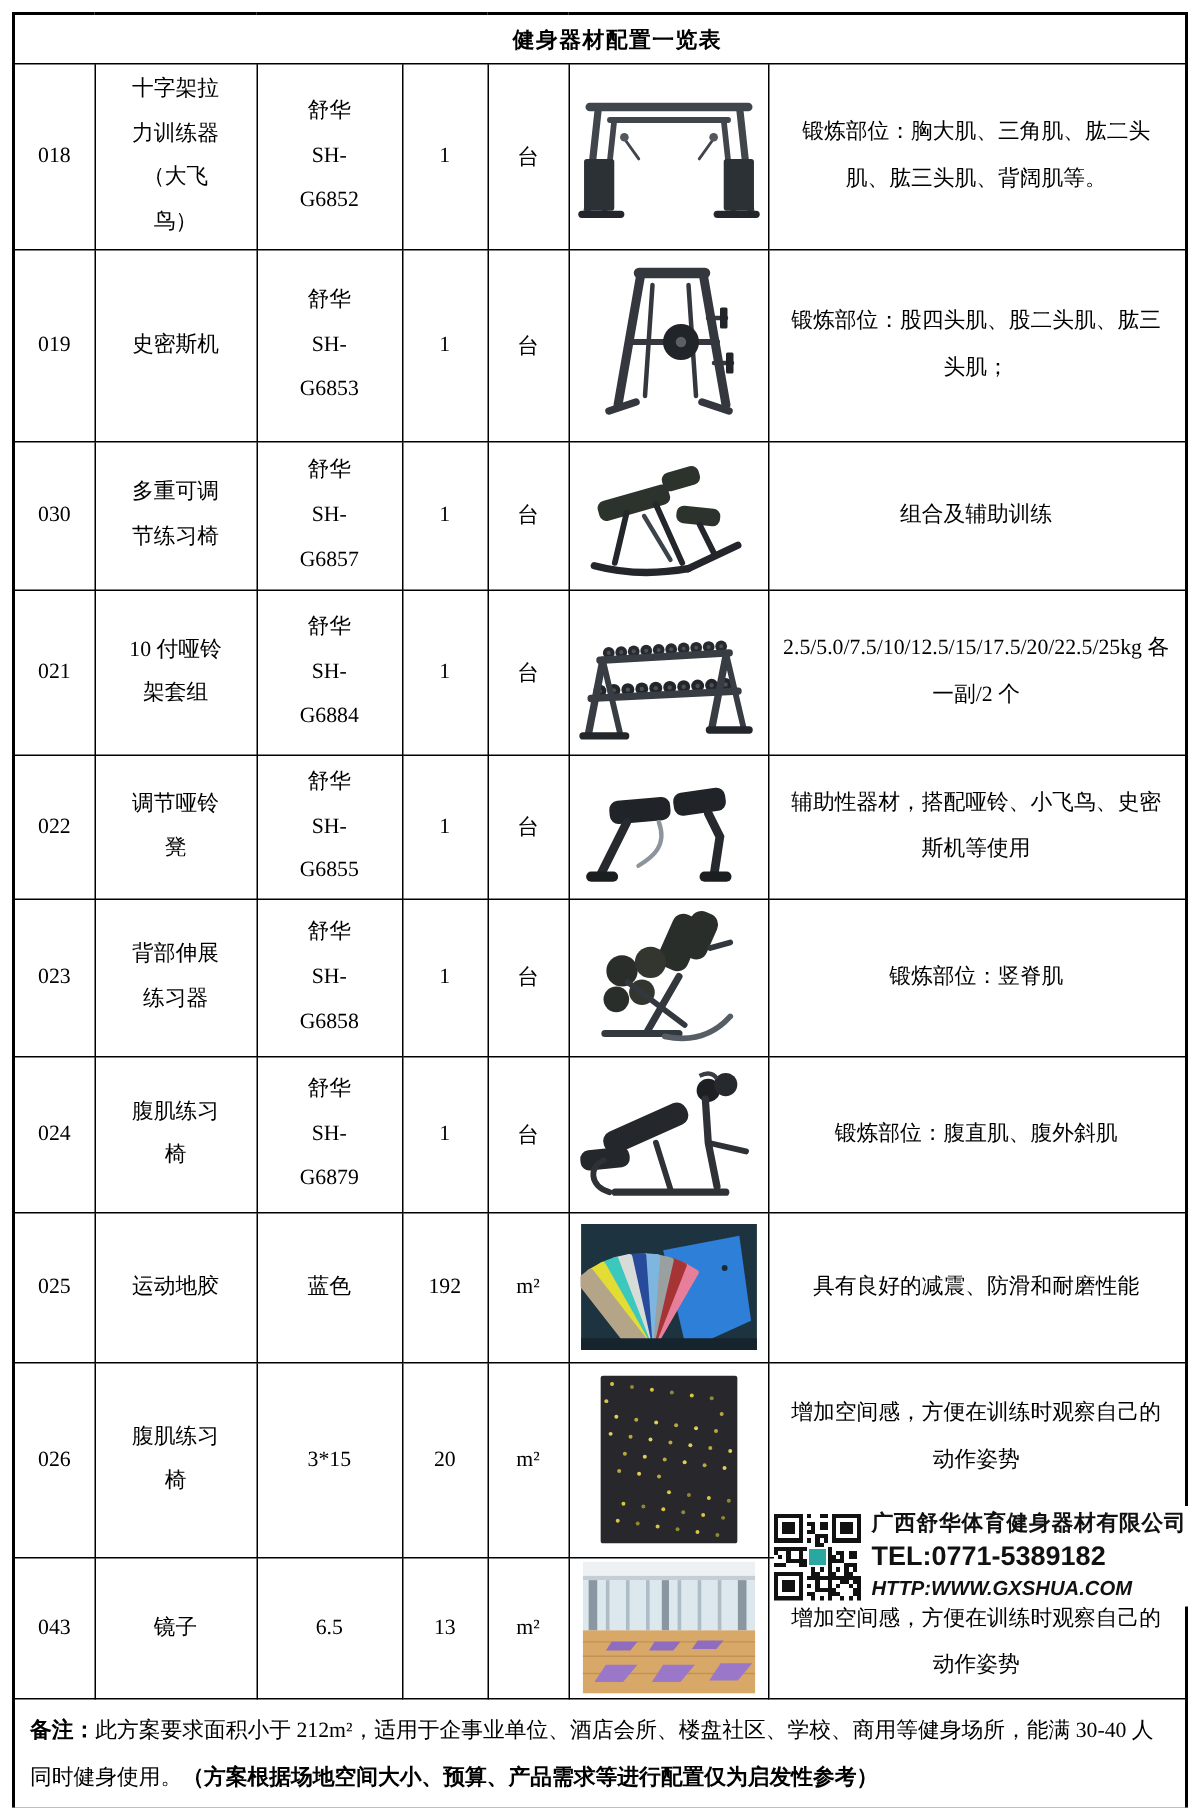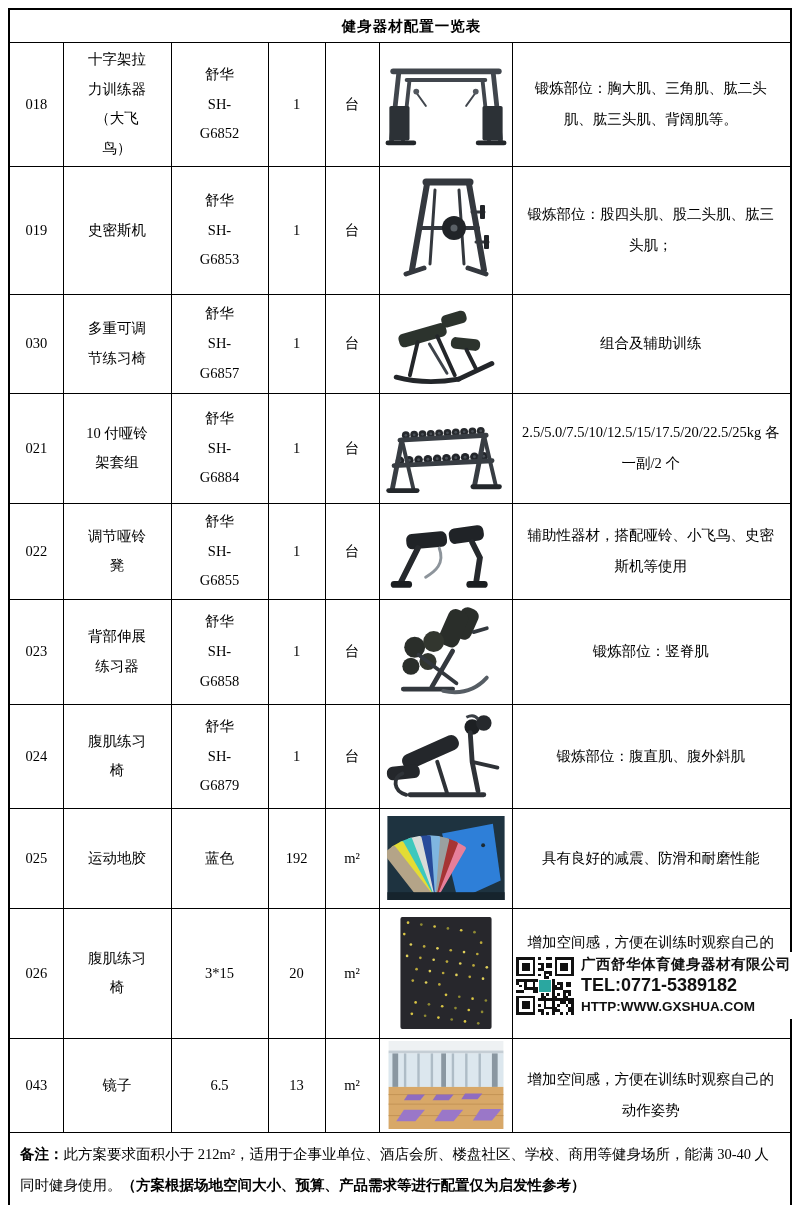--- a/index.html
+++ b/index.html
@@ -21,29 +21,29 @@
   .model-line:empty{display:none;}
   .c-img{text-align:center;padding:2px;}
   .img-box{display:flex;align-items:center;justify-content:center;width:100%;height:100%;}
   .c-remark{text-align:center;padding:4px 10px 4px 9px;line-height:2.15;}
   .c-remark.lift{padding-bottom:34px;}
   .c-remark.drop{padding-top:24px;}
   .footnote{height:54px;text-align:left;padding:6px 12px 4px 10px;line-height:2.15;font-size:14.5px;}
   .fn-label{font-weight:bold;}
   .fn-bold{font-weight:bold;}
   .watermark{
-    position:absolute;left:516px;top:952px;width:277px;height:67px;background:#fff;
+    position:absolute;left:516px;top:1004px;width:277px;height:67px;background:#fff;
     display:flex;align-items:center;gap:7px;
     font-family:"Liberation Sans","DejaVu Sans",sans-serif;font-weight:bold;color:#111;
   }
   .qr{flex:0 0 auto;width:58px;height:58px;}
   .wm-text{display:flex;flex-direction:column;justify-content:center;}
   .wm-company{font-size:14.5px;letter-spacing:0.5px;white-space:nowrap;line-height:21px;}
   .wm-tel{font-size:18px;line-height:21px;}
-  .wm-url{font-size:13.5px;line-height:21px;}
+  .wm-url{font-size:13.5px;line-height:21px;font-style:italic;}
 </style>
 </head>
 <body>
 
 <table class="cfg">
   <colgroup>
     <col style="width:54px">
       <col style="width:108px">
       <col style="width:97px">
     <col style="width:57px">

